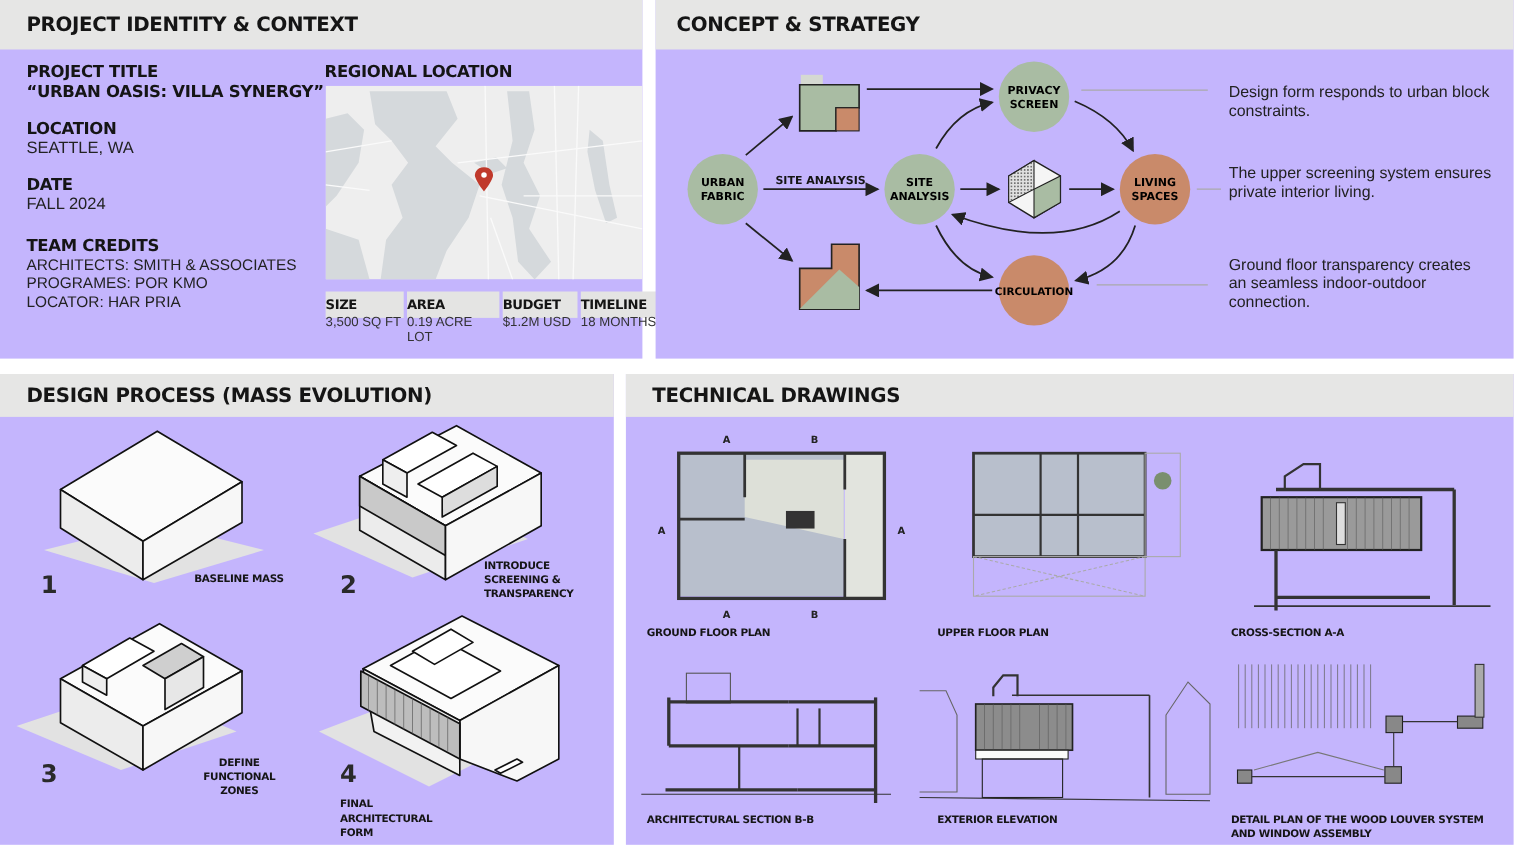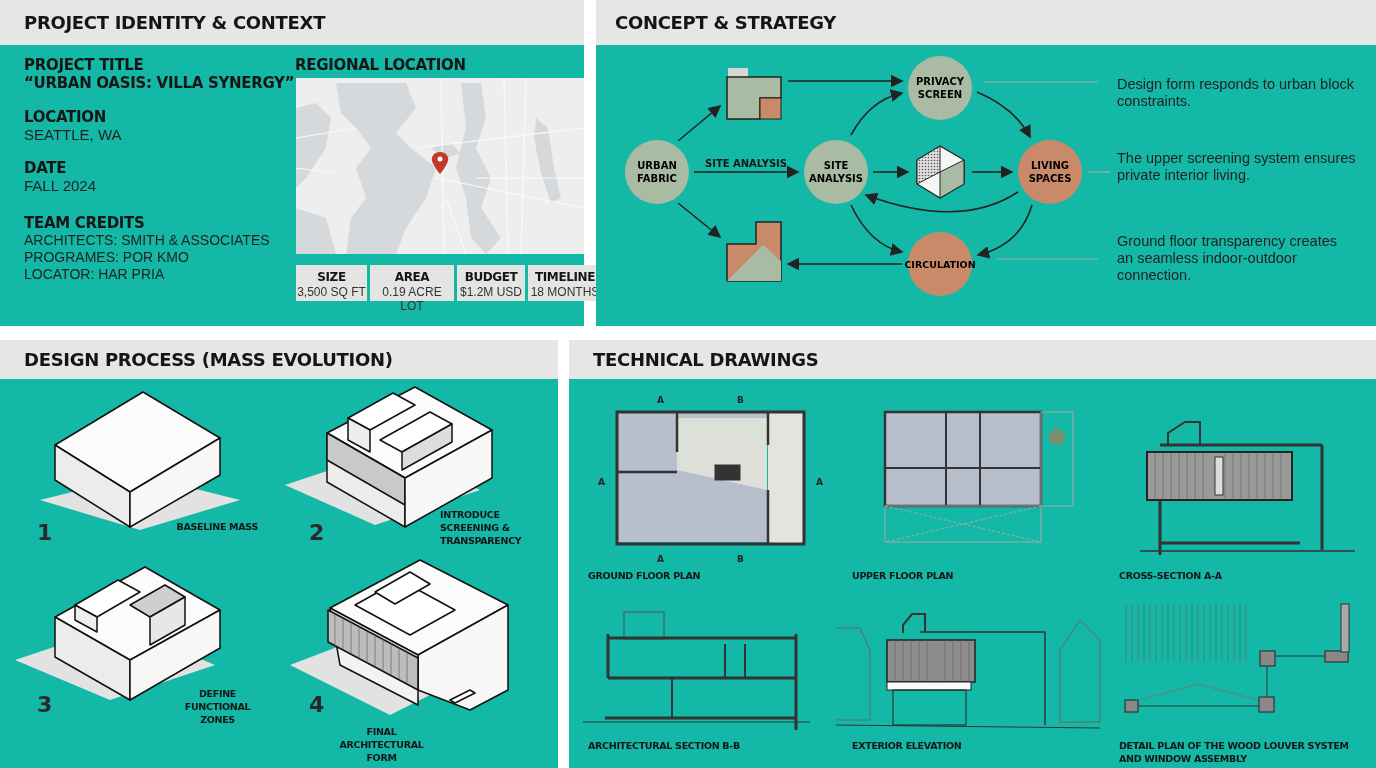--- a/index.html
+++ b/index.html
@@ -1,30 +1,30 @@
 <!DOCTYPE html>
 <html><head>
 <meta charset="utf-8">
 <style>
 *{box-sizing:border-box;margin:0;padding:0}
 body{width:1376px;height:768px;background:#fff;font-family:"Liberation Sans",sans-serif;color:#1a1a1a;position:relative;overflow:hidden}
-.panel{position:absolute;background:#14b8a6}
+.panel{position:absolute;background:#c4b5fd}
 .phead{position:absolute;left:0;right:0;top:0;background:#e6e6e5;font-family:"DejaVu Sans",sans-serif;font-weight:bold;font-size:18px;letter-spacing:-0.3px;color:#151515;padding-left:24px;display:flex;align-items:center}
 #p1{left:0;top:0;width:584px;height:326px}
 #p1 .phead{height:45px}
 #p2{left:596px;top:0;width:780px;height:326px}
 #p2 .phead{height:45px;padding-left:19px}
 #p3{left:0;top:340px;width:558px;height:428px}
 #p3 .phead{height:39px}
 #p4{left:569px;top:340px;width:807px;height:428px}
 #p4 .phead{height:39px}
 .lbl{font-family:"DejaVu Sans",sans-serif;font-weight:bold;font-size:15px;letter-spacing:-0.3px;line-height:18px;color:#151515}
 .val{font-size:15px;line-height:17px;color:#222}
 .abs{position:absolute}
-.stat{position:absolute;top:265px;height:36px;background:#e4e4e3;text-align:center;padding-top:5px}
+.stat{position:absolute;top:265px;height:24px;background:#e4e4e3;text-align:left;padding-top:5px}
 .stat .sl{font-family:"DejaVu Sans",sans-serif;font-weight:bold;font-size:12px;letter-spacing:-0.4px;color:#151515}
 .stat .sv{font-size:12px;color:#333;margin-top:1px}
 .note{position:absolute;font-size:14.5px;line-height:17px;color:#222;width:240px}
 .cap{position:absolute;font-family:"DejaVu Sans",sans-serif;font-weight:bold;font-size:9.5px;letter-spacing:-0.3px;color:#151515;line-height:13px}
 .num{position:absolute;font-family:"DejaVu Sans",sans-serif;font-weight:bold;font-size:22px;color:#2a2a2a}
 .mcap{position:absolute;font-family:"DejaVu Sans",sans-serif;font-weight:bold;font-size:9.5px;letter-spacing:-0.3px;color:#151515;line-height:13px;text-align:right}
 svg text{font-family:"DejaVu Sans",sans-serif;font-weight:bold}
 </style>
 </head>
 <body>
@@ -232,21 +232,21 @@
       </g>
     </g>
   </svg>
   <div class="num" style="left:37px;top:180px">1</div>
   <div class="mcap" style="left:150px;top:180px;width:108px">BASELINE MASS</div>
   <div class="num" style="left:309px;top:180px">2</div>
   <div class="mcap" style="left:440px;top:168px;width:95px;text-align:left">INTRODUCE SCREENING &amp; TRANSPARENCY</div>
   <div class="num" style="left:37px;top:352px">3</div>
   <div class="mcap" style="left:180px;top:347px;width:75px;text-align:center">DEFINE FUNCTIONAL ZONES</div>
   <div class="num" style="left:309px;top:352px">4</div>
-  <div class="mcap" style="left:324px;top:385px;width:115px;text-align:center">FINAL ARCHITECTURAL FORM</div>
+  <div class="mcap" style="left:309px;top:385px;width:115px;text-align:left">FINAL ARCHITECTURAL FORM</div>
 </div>
 
 <div class="panel" id="p4">
   <div class="phead">TECHNICAL DRAWINGS</div>
   <svg class="abs" style="left:0;top:0" width="807" height="428" viewBox="569 340 807 428">
     <g fill="none" stroke="#333" stroke-width="1">
 
       <g>
         <rect x="617" y="412" width="150" height="130" fill="#b8bfcc" stroke="none"></rect>
         <path d="M677 418 L767 418 L767 490 L700 475 L677 470 Z" fill="#dde0d8" stroke="none"></path>

